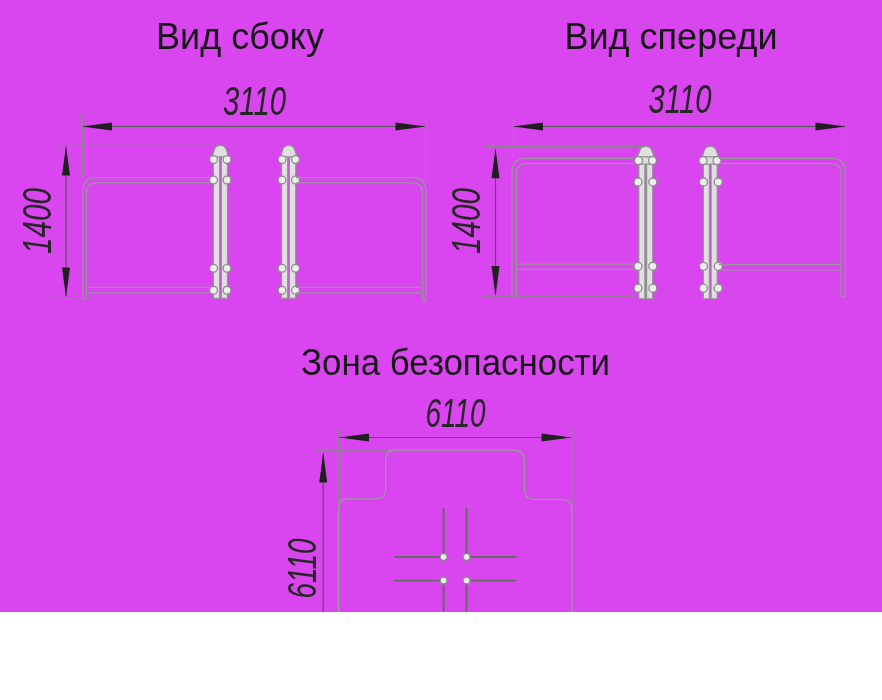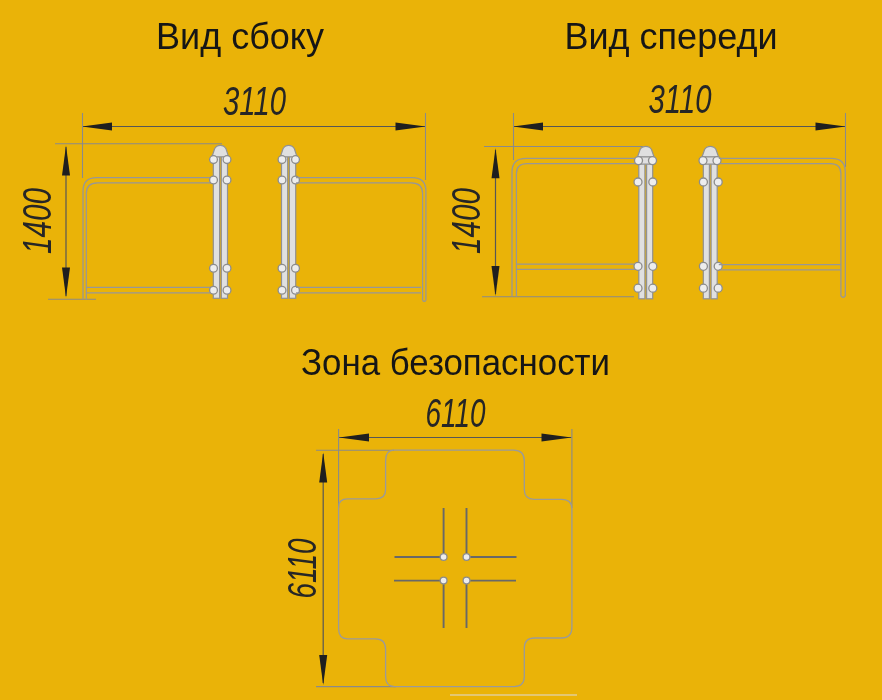--- a/index.html
+++ b/index.html
@@ -1,16 +1,16 @@
 <!DOCTYPE html>
 <html><head>
 <meta charset="utf-8">
 <style>
   html,body{margin:0;padding:0;background:#fff;}
-  .wrap{width:882px;height:700px;position:relative;background:#eab308;overflow:hidden;}
+  .wrap{width:882px;height:612px;position:relative;background:#d946ef;overflow:hidden;}
   svg{display:block;filter:blur(0.6px);}
   text{font-family:"Liberation Sans", sans-serif;}
   .title{fill:#161616;}
   .dimtxt{fill:#262626;font-style:italic;}
   .thin{stroke:#565656;stroke-width:1.2;fill:none;}
   .ext{stroke:#8a8a8a;stroke-width:1.1;fill:none;}
   .tube{stroke:#979797;stroke-width:1.25;fill:none;}
   .tubef{stroke:#929292;stroke-width:1.2;fill:#e0e0e0;}
   .bolt{stroke:#8c8c8c;stroke-width:1.3;fill:#ededed;}
   .arrow{fill:#1f1f1f;stroke:none;}

